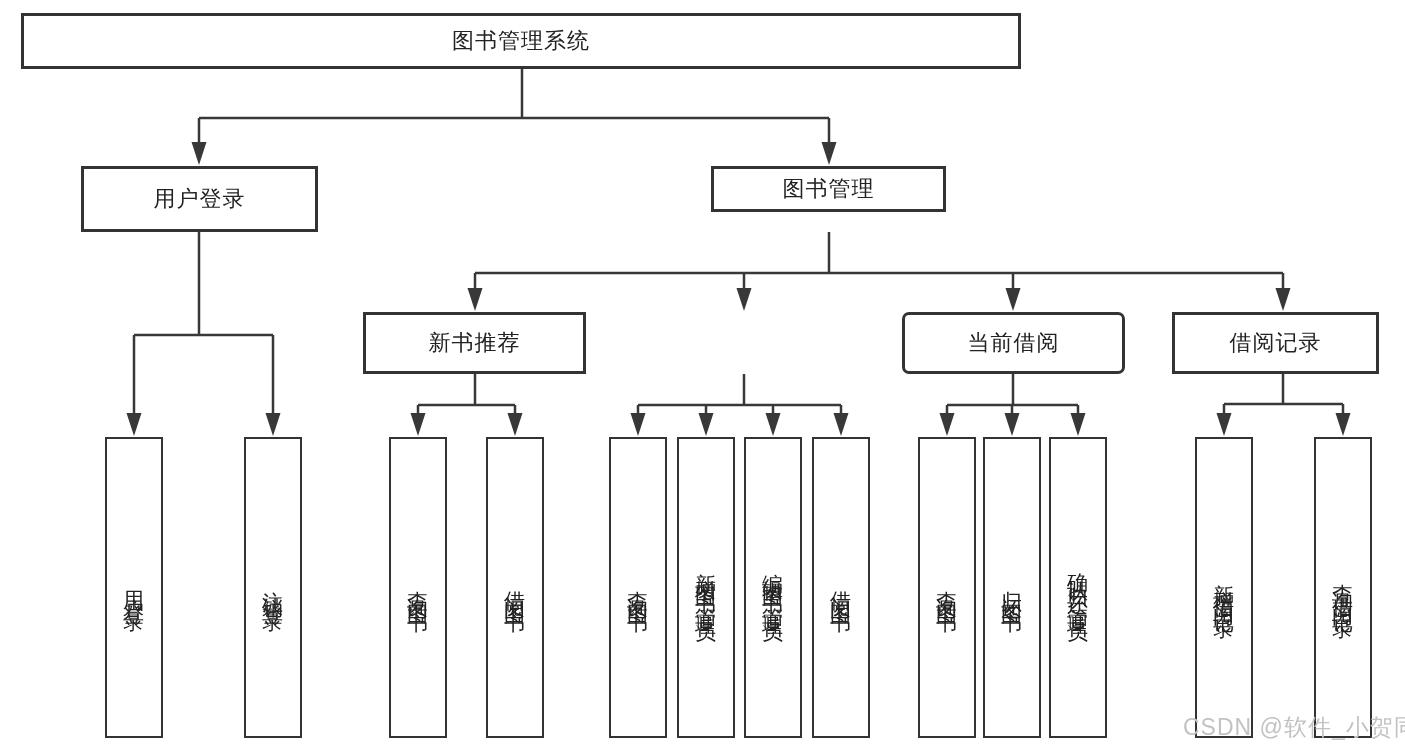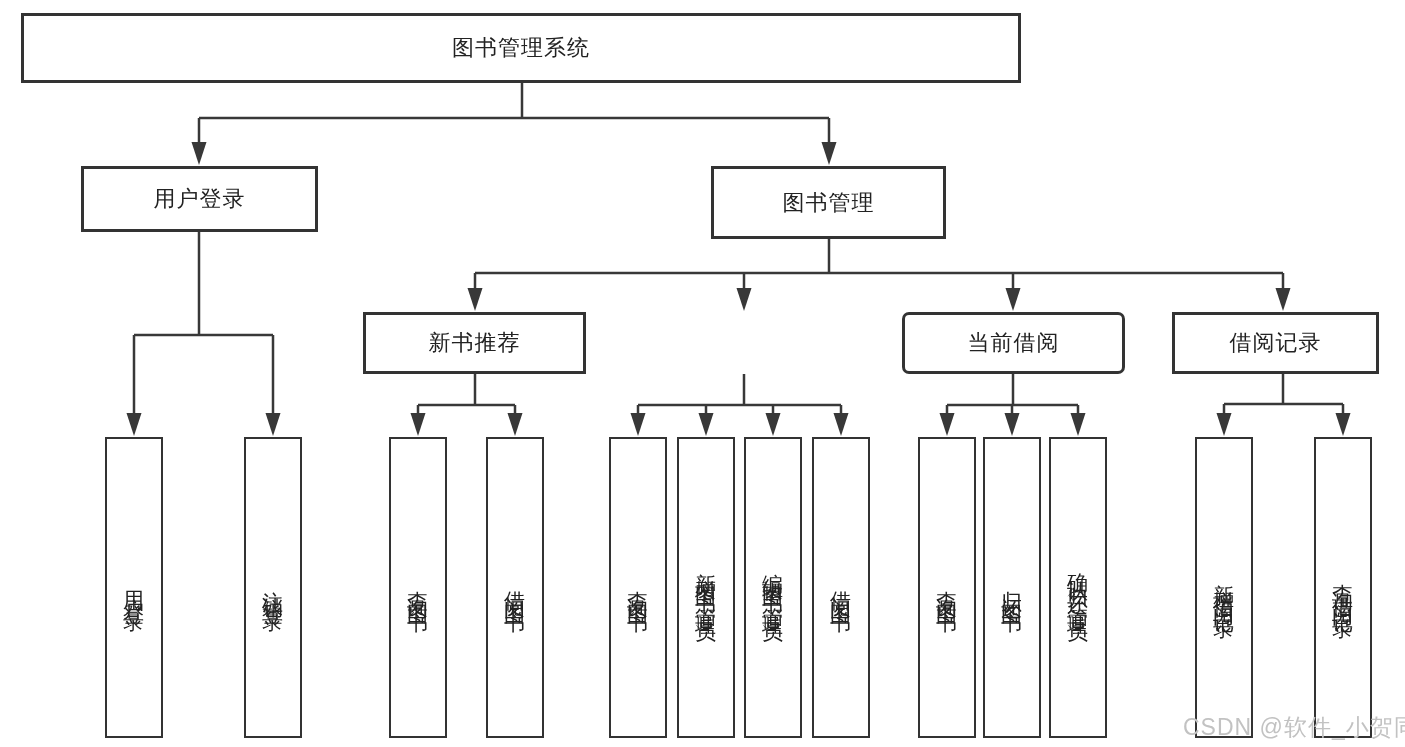--- a/index.html
+++ b/index.html
@@ -107,28 +107,28 @@
       <polygon points="765.5,413 780.5,413 773,436"></polygon>
       <polygon points="833.5,413 848.5,413 841,436"></polygon>
       <polygon points="939.5,413 954.5,413 947,436"></polygon>
       <polygon points="1004.5,413 1019.5,413 1012,436"></polygon>
       <polygon points="1070.5,413 1085.5,413 1078,436"></polygon>
       <polygon points="1216.5,413 1231.5,413 1224,436"></polygon>
       <polygon points="1335.5,413 1350.5,413 1343,436"></polygon>
     </g>
   </svg>
 
-  <div class="hbox" style="left:21px; top:13px; width:1000px; height:70px;">
+  <div class="hbox" style="left:21px; top:13px; width:1000px; height:56px;">
     <span>图书管理系统</span>
   </div>
 
   <div class="hbox" style="left:81px; top:166px; width:237px; height:66px;">
     <span>用户登录</span>
   </div>
-  <div class="hbox" style="left:711px; top:166px; width:235px; height:73px;">
+  <div class="hbox" style="left:711px; top:166px; width:235px; height:46px;">
     <span>图书管理</span>
   </div>
 
   <div class="hbox" style="left:363px; top:312px; width:223px; height:62px;">
     <span>新书推荐</span>
   </div>
   <div class="hbox" style="left:902px; top:312px; width:223px; height:62px;border-radius:7px;">
     <span>当前借阅</span>
   </div>
   <div class="hbox" style="left:1172px; top:312px; width:207px; height:62px;">

